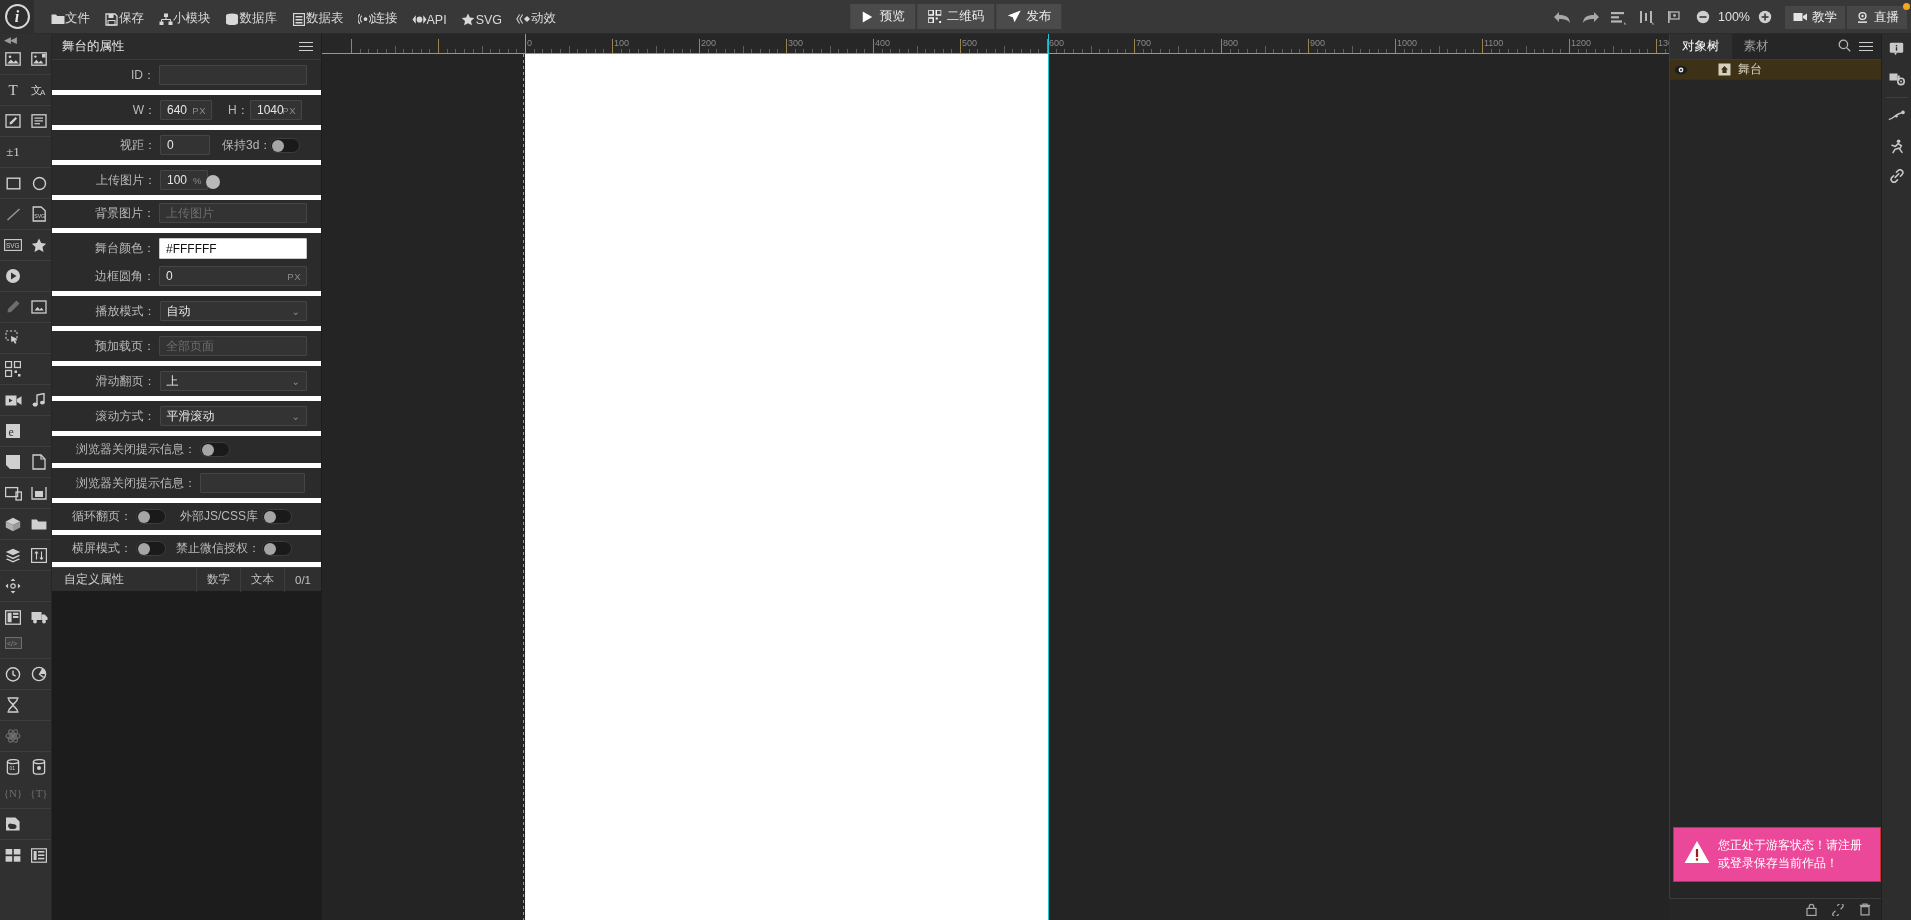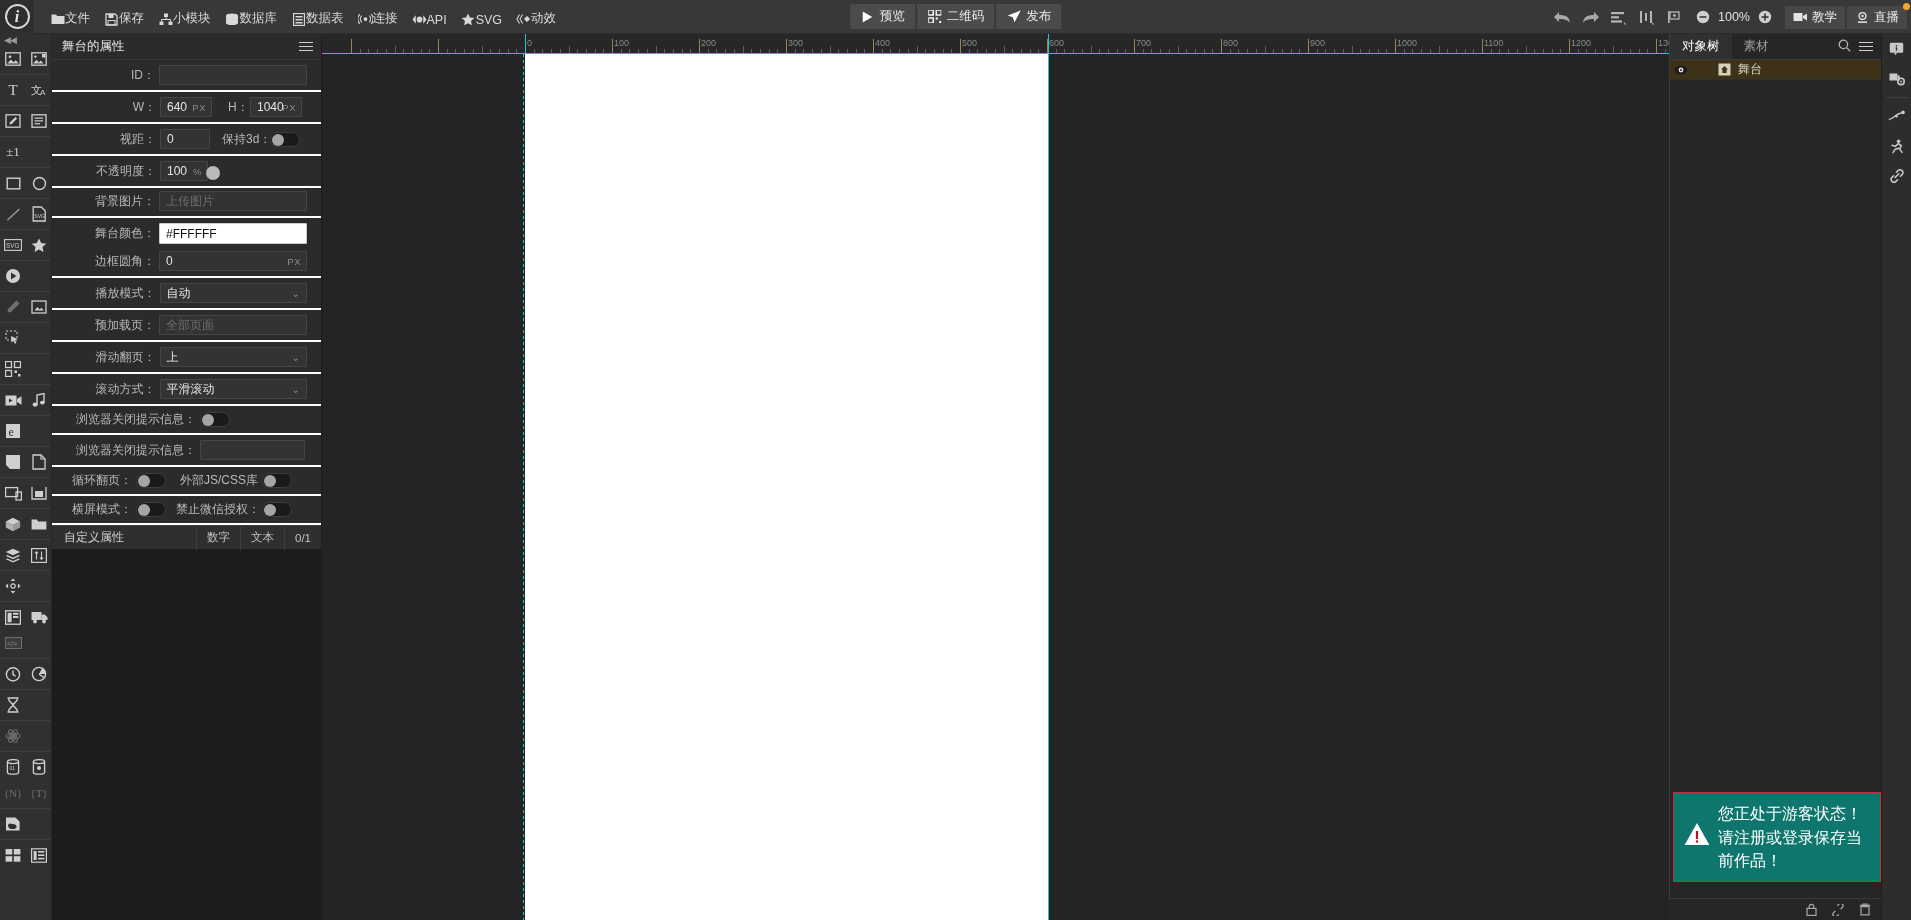--- a/index.html
+++ b/index.html
@@ -112,21 +112,21 @@
     height: 26px; display: flex; align-items: center;
     padding: 0 8px 0 10px; background: #2b2b2b;
     border-bottom: 1px solid #3a3a3a;
     justify-content: space-between;
   }
   .props-title { font-size: 12.5px; color: #e2e2e2; }
   .hamburger { display: flex; flex-direction: column; gap: 2.5px; cursor: default; }
   .hamburger i { display: block; width: 14px; height: 1.5px; background: #cfcfcf; }
   .prow {
     display: flex; align-items: center; padding: 5px 14px 5px 0;
-    border-bottom: 2px solid #ffffff;
+    border-bottom: 5px solid #ffffff;
     min-height: 27px;
   }
   .prow.nb { border-bottom: none; }
   .plabel {
     color: #b9b9b9; font-size: 12px; text-align: right;
     padding-right: 4px; white-space: nowrap;
   }
   .pinput {
     background: #333333; border: 1px solid #454545;
     height: 20px; color: #e6e6e6; font-size: 12px;
@@ -253,24 +253,24 @@
   }
   .fr-cell {
     width: 30px; height: 30px; display: flex; align-items: center;
     justify-content: center; color: #c9c9c9; cursor: default;
   }
   .fr-sep { width: 22px; height: 1px; background: #3f3f3f; margin: 3px 0; }
 
   
   .toast {
     position: absolute; right: 30px; bottom: 38px;
-    width: 208px; background: #0f766e;
+    width: 208px; background: #ec4899;
     border: 1px solid #c83030;
     display: flex; align-items: center; gap: 8px;
-    padding: 9px 10px; color: #ffffff; font-size: 16px; line-height: 1.45;
+    padding: 9px 10px; color: #ffffff; font-size: 12px; line-height: 1.45;
   }
   .toast-ico { flex: 0 0 auto; }
   .toast-text { flex: 1; }
 
   
   .bottom-mini {
     position: absolute; right: 30px; bottom: 0; width: 212px; height: 22px;
     background: #262626; border-top: 1px solid #3a3a3a;
     display: flex; align-items: center; justify-content: flex-end; gap: 14px;
     padding-right: 10px;
@@ -862,21 +862,21 @@
     <div class="prow">
       <span class="plabel" style="width:108px;">视距：</span>
       <input class="pinput" style="width: 50px;" value="0">
       <span class="plabel" style="width:60px;padding-left:12px;">保持3d：</span>
       <span class="toggle">
           <i></i>
         </span>
     </div>
 
     <div class="prow">
-      <span class="plabel" style="width:108px;">不透明度：</span>
+      <span class="plabel" style="width:108px;">上传图片：</span>
       <span class="num-wrap">
         <input class="pinput" style="width: 48px;" value="100">
         <span class="unit">%</span>
       </span>
       <span style="flex:1; position:relative; margin-left:12px; margin-right:4px;">
         <span class="slider-track">
           <span class="slider-fill" style="width:100%"></span>
           <span class="slider-knob" style="left: calc(100% - 14px);"></span>
         </span>
       </span>

